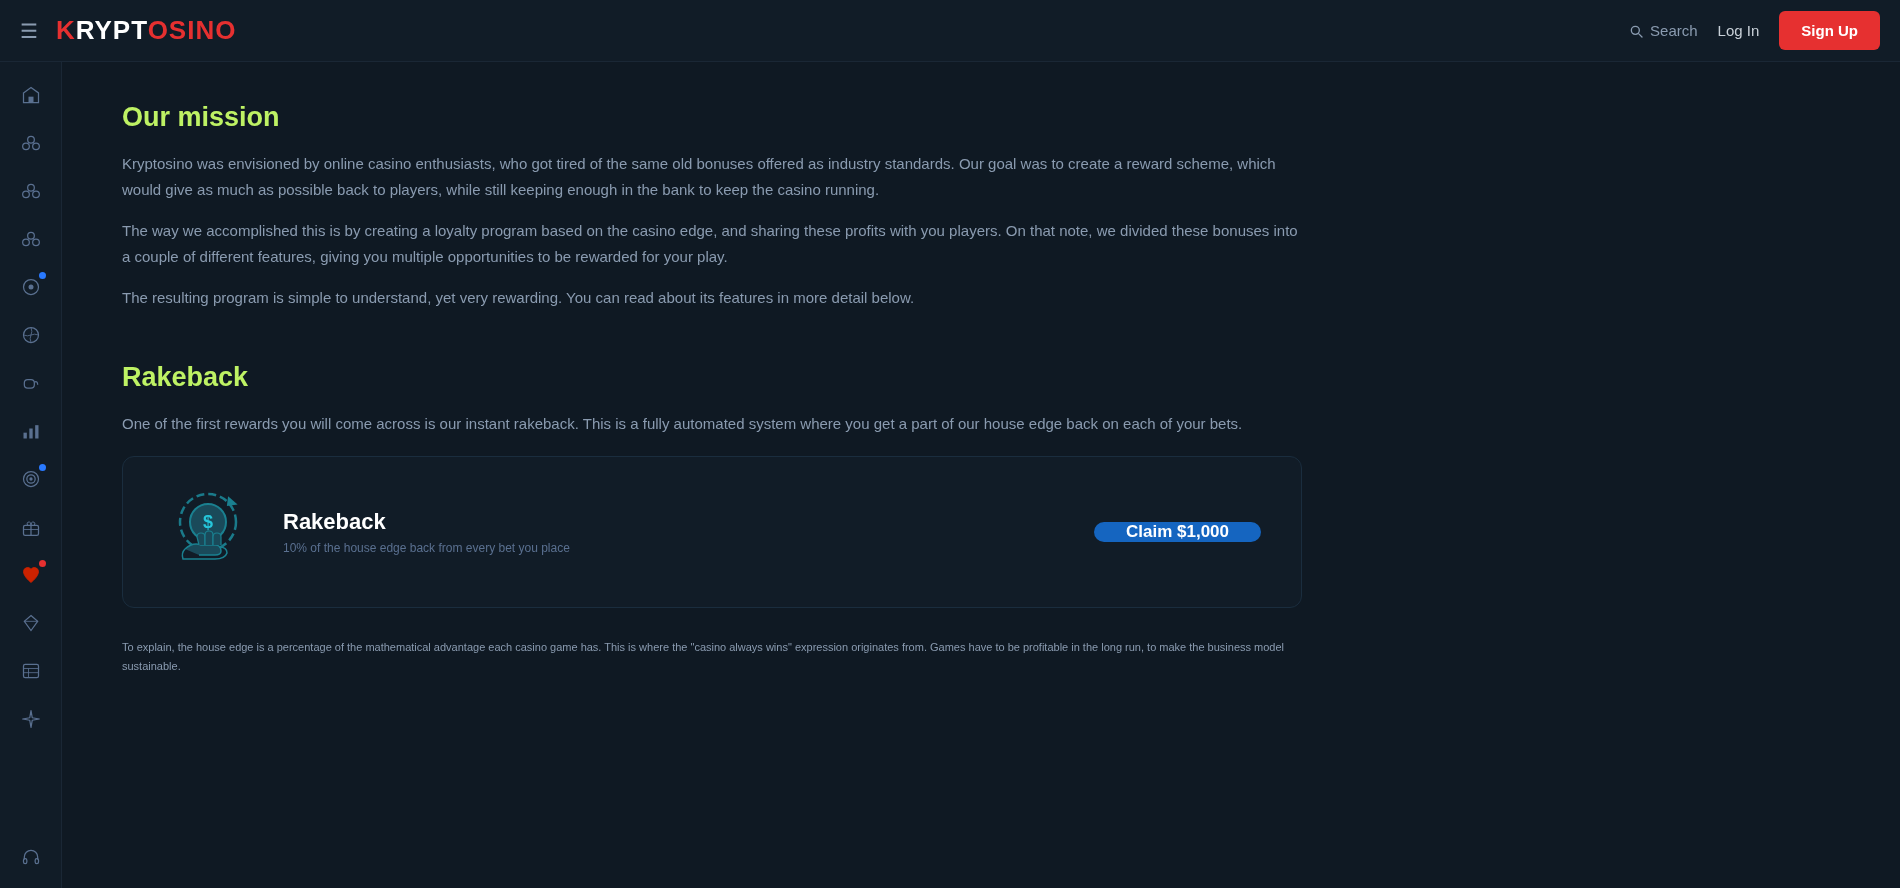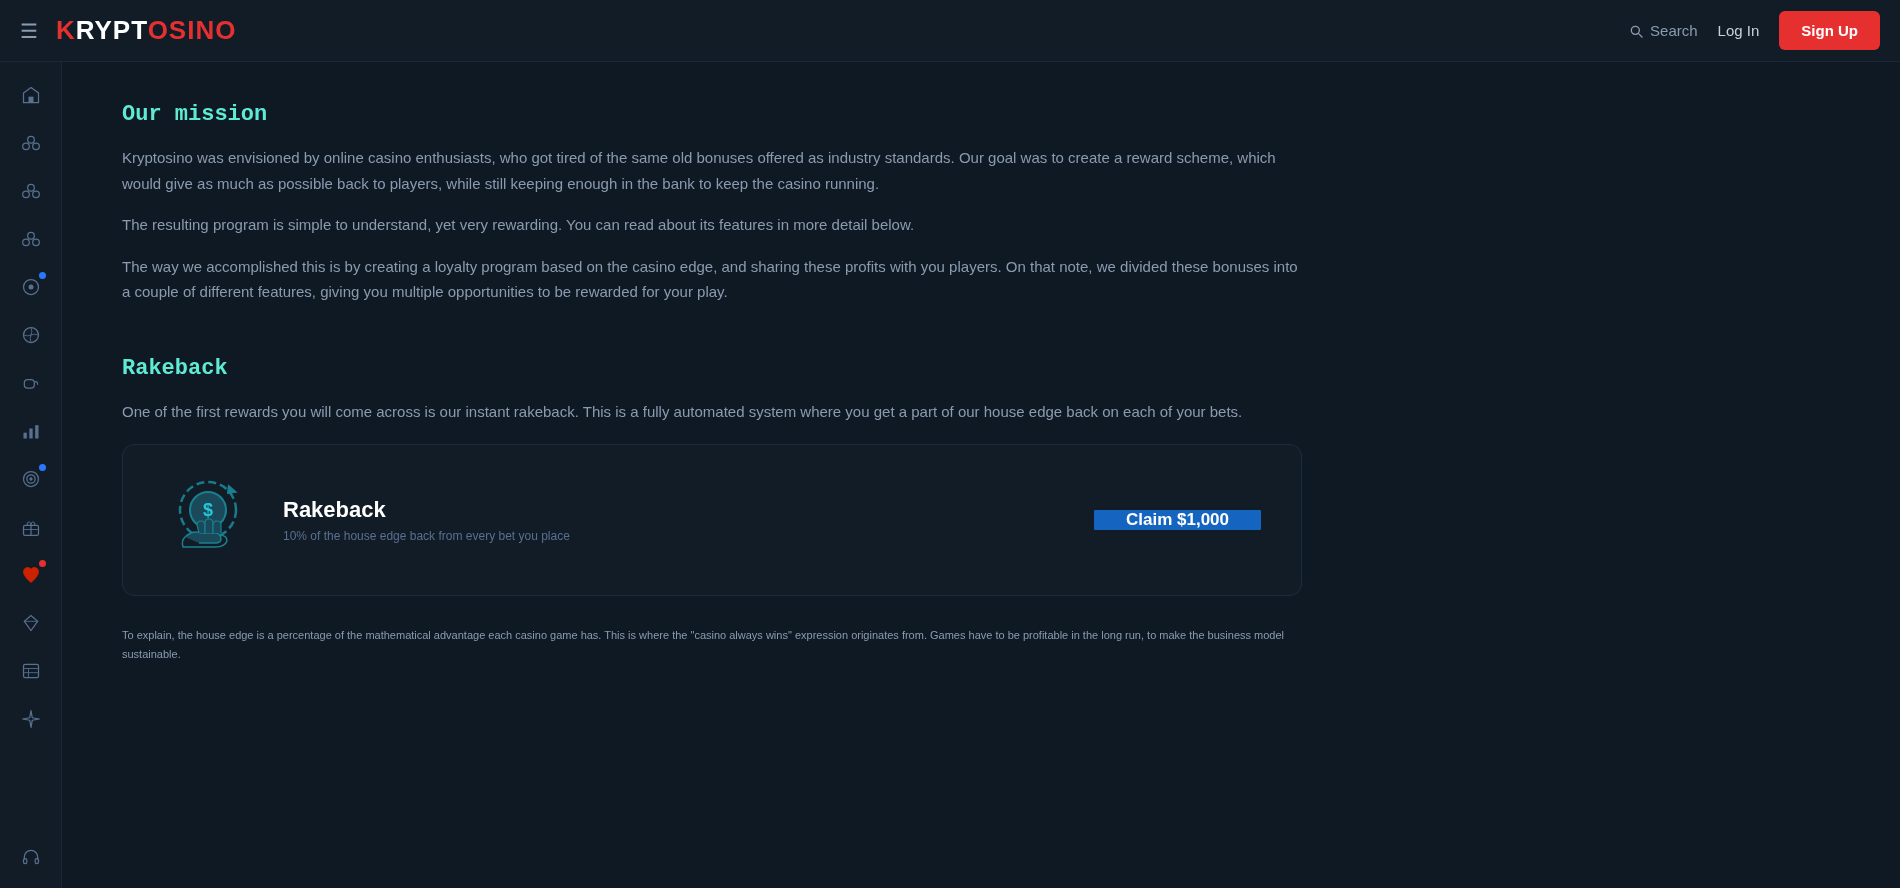--- a/index.html
+++ b/index.html
@@ -119,25 +119,24 @@
 
     
     .main {
       margin-top: 62px;
       margin-left: 62px;
       padding: 40px 60px 60px 60px;
       max-width: 1300px;
     }
 
     .section-title {
-      color: #5eead4;
-      font-size: 22px;
+      color: #bef264;
+      font-size: 27px;
       font-weight: 700;
       margin-bottom: 18px;
-      font-family: Liberation Mono, monospace;
     }
     .section-body {
       color: #8a9bb0;
       font-size: 15px;
       line-height: 1.7;
       margin-bottom: 16px;
     }
 
     .rakeback-section {
       margin-top: 51px;
@@ -172,21 +171,21 @@
       margin-bottom: 6px;
     }
     .rakeback-sub {
       color: #5a7090;
       font-size: 12px;
     }
     .claim-btn {
       background: #1565c0;
       color: #fff;
       border: none;
-      border-radius: 1px;
+      border-radius: 14px;
       padding: 0 32px;
       font-size: 17px;
       font-weight: 700;
       cursor: pointer;
       white-space: nowrap;
     }
 
     
     .bottom-text {
       color: #8a9bb0;
@@ -318,22 +317,22 @@
       <path d="M4 15 V12 A8 8 0 0 1 20 12 V15" stroke="#5a7090" stroke-width="1.5" fill="none"></path>
       <rect x="3" y="14" width="4" height="6" rx="2" fill="none" stroke="#5a7090" stroke-width="1.5"></rect>
       <rect x="17" y="14" width="4" height="6" rx="2" fill="none" stroke="#5a7090" stroke-width="1.5"></rect>
     </svg>
   </div>
 </aside>
 
 <main class="main">
   <h2 class="section-title">Our mission</h2>
   <p class="section-body">Kryptosino was envisioned by online casino enthusiasts, who got tired of the same old bonuses offered as industry standards. Our goal was to create a reward scheme, which would give as much as possible back to players, while still keeping enough in the bank to keep the casino running.</p>
+  <p class="section-body">The way we accomplished this is by creating a loyalty program based on the casino edge, and sharing these profits with you players. On that note, we divided these bonuses into a couple of different features, giving you multiple opportunities to be rewarded for your play.</p>
   <p class="section-body">The resulting program is simple to understand, yet very rewarding. You can read about its features in more detail below.</p>
-  <p class="section-body">The way we accomplished this is by creating a loyalty program based on the casino edge, and sharing these profits with you players. On that note, we divided these bonuses into a couple of different features, giving you multiple opportunities to be rewarded for your play.</p>
 
   <div class="rakeback-section">
     <h2 class="section-title">Rakeback</h2>
     <p class="section-body">One of the first rewards you will come across is our instant rakeback. This is a fully automated system where you get a part of our house edge back on each of your bets.</p>
 
     <div class="rakeback-card">
       <div class="rakeback-icon-wrap">
 
         <svg width="90" height="90" viewBox="0 0 90 90">
 

